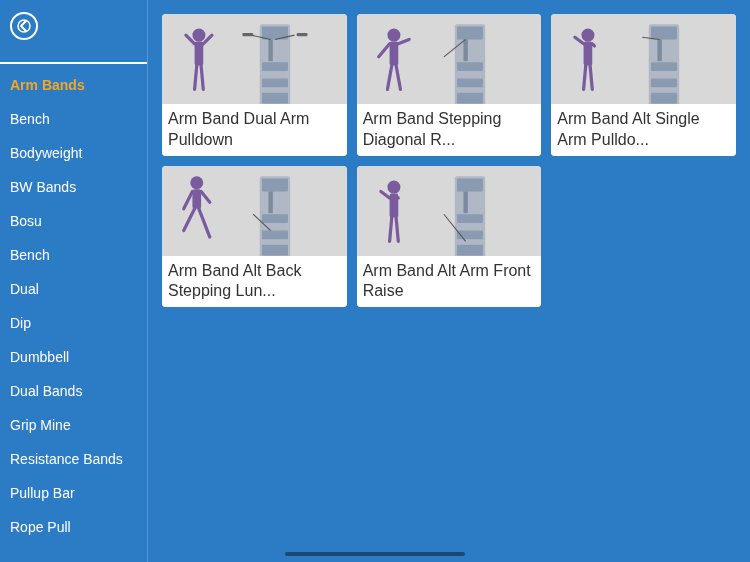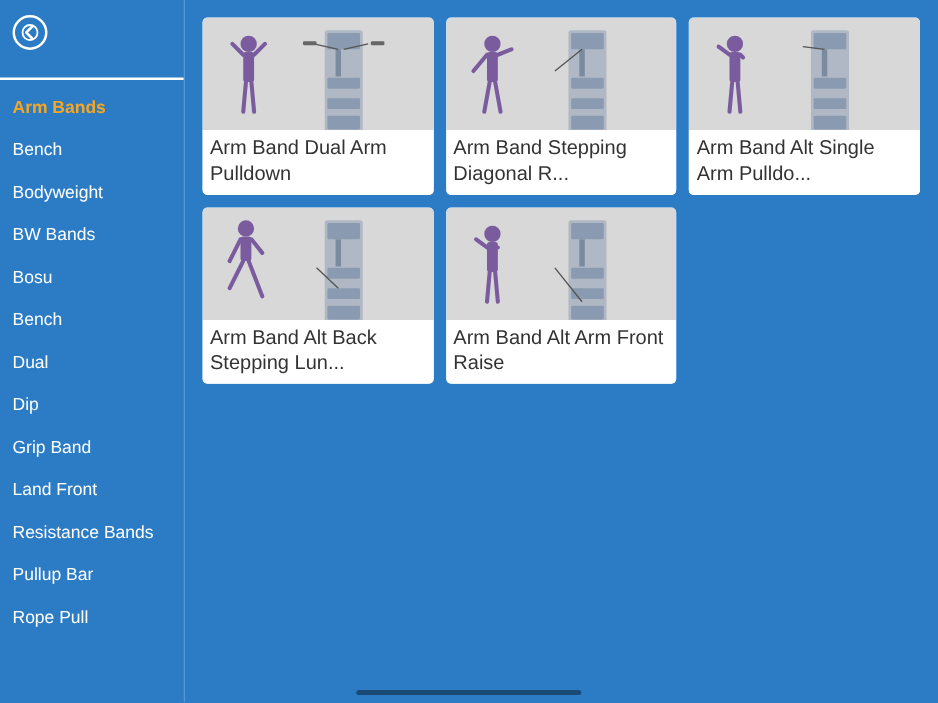--- a/index.html
+++ b/index.html
@@ -142,22 +142,23 @@
 
   <div id="sidebar-items-container">
       <div class="sidebar-item active">Arm Bands</div>
       <div class="sidebar-item">Bench</div>
       <div class="sidebar-item">Bodyweight</div>
       <div class="sidebar-item">BW Bands</div>
       <div class="sidebar-item">Bosu</div>
       <div class="sidebar-item">Bench</div>
       <div class="sidebar-item">Dual</div>
       <div class="sidebar-item">Dip</div>
-      <div class="sidebar-item">Grip Band</div>
-      <div class="sidebar-item">Land Front</div>
+      <div class="sidebar-item">Dumbbell</div>
+      <div class="sidebar-item">Dual Bands</div>
+      <div class="sidebar-item">Grip Mine</div>
       <div class="sidebar-item">Resistance Bands</div>
       <div class="sidebar-item">Pullup Bar</div>
       <div class="sidebar-item">Rope Pull</div>
     </div>
 </div>
 
 <div class="main-content">
   <div class="exercise-grid" id="exercise-grid">
       <div class="exercise-card">
         <div class="img-placeholder"><svg width="100%" height="90" viewBox="0 0 170 80" style="background:#d8d8d8;">

